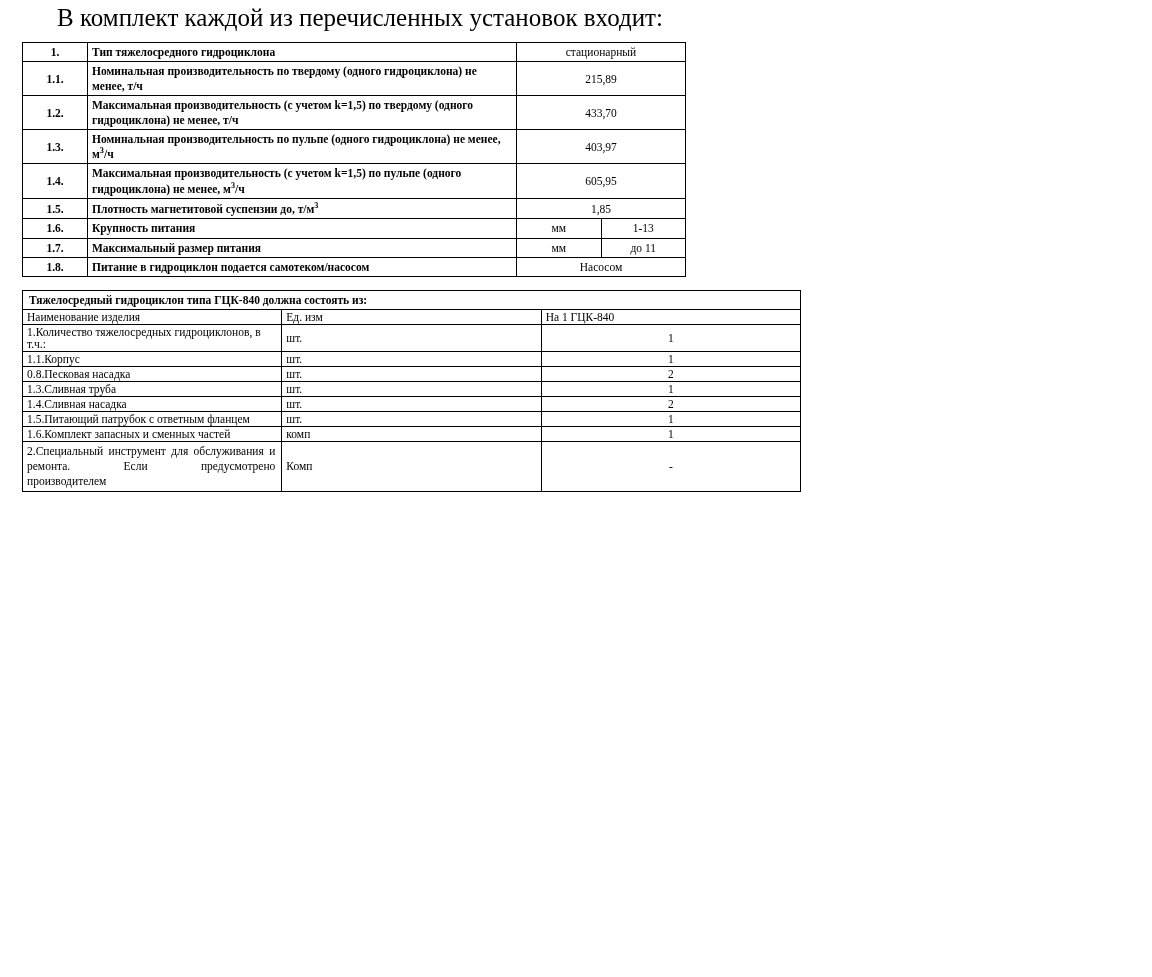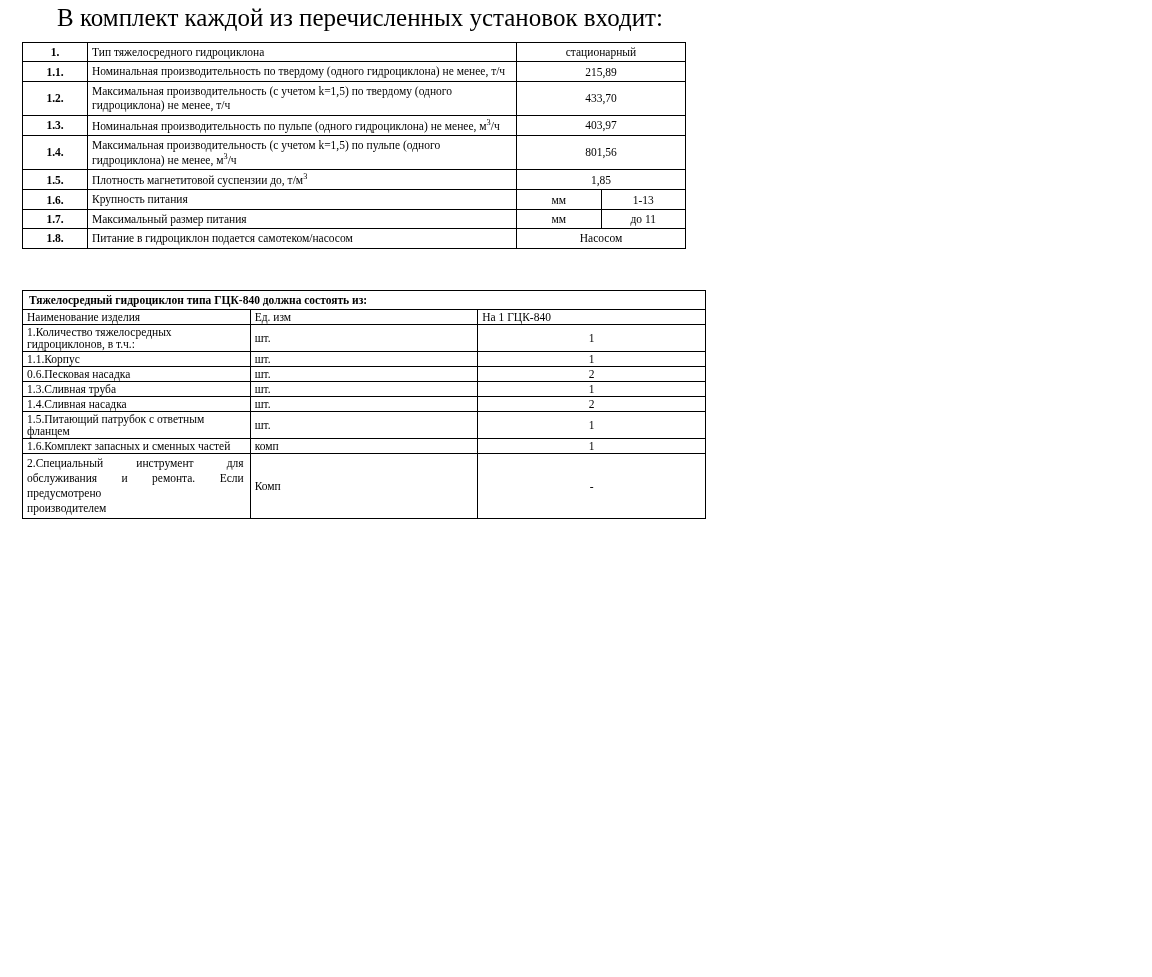--- a/index.html
+++ b/index.html
@@ -41,21 +41,21 @@
     padding: 2px 4px;
     vertical-align: middle;
   }
   table.spec td.num {
     width: 56px;
     text-align: center;
     font-weight: bold;
     font-size: 11.5px;
   }
   table.spec td.desc {
-    font-weight: normal;
+    font-weight: bold;
     line-height: 1.25;
   }
   table.spec td.val {
     width: 160px;
     text-align: center;
   }
   table.spec td.unit {
     width: 80px;
     text-align: center;
   }
@@ -68,21 +68,21 @@
     font-size: 0.72em;
   }
 
   
   table.comp {
     position: absolute;
     left: 22px;
     top: 290px;
     border-collapse: collapse;
     table-layout: fixed;
-    width: 684px;
+    width: 779px;
     font-size: 11.5px;
     font-family: "Liberation Serif", "DejaVu Serif", serif;
   }
   table.comp td {
     border: 1px solid #000000;
     padding: 1px 4px;
     vertical-align: middle;
   }
   table.comp td.header-span {
     font-weight: bold;
@@ -140,21 +140,21 @@
       <td class="val" colspan="2">433,70</td>
     </tr>
     <tr>
       <td class="num">1.3.</td>
       <td class="desc">Номинальная производительность по пульпе (одного гидроциклона) не менее, м<span class="sup">3</span>/ч</td>
       <td class="val" colspan="2">403,97</td>
     </tr>
     <tr>
       <td class="num">1.4.</td>
       <td class="desc">Максимальная производительность (с учетом k=1,5) по пульпе (одного гидроциклона) не менее, м<span class="sup">3</span>/ч</td>
-      <td class="val" colspan="2">801,56</td>
+      <td class="val" colspan="2">605,95</td>
     </tr>
     <tr>
       <td class="num">1.5.</td>
       <td class="desc">Плотность магнетитовой суспензии до, т/м<span class="sup">3</span></td>
       <td class="val" colspan="2">1,85</td>
     </tr>
     <tr>
       <td class="num">1.6.</td>
       <td class="desc">Крупность питания</td>
       <td class="unit">мм</td>
@@ -188,21 +188,21 @@
       <td class="name">1.Количество тяжелосредных гидроциклонов, в т.ч.:</td>
       <td class="unit">шт.</td>
       <td class="qty">1</td>
     </tr>
     <tr>
       <td class="name">1.1.Корпус</td>
       <td class="unit">шт.</td>
       <td class="qty">1</td>
     </tr>
     <tr>
-      <td class="name">0.6.Песковая насадка</td>
+      <td class="name">0.8.Песковая насадка</td>
       <td class="unit">шт.</td>
       <td class="qty">2</td>
     </tr>
     <tr>
       <td class="name">1.3.Сливная труба</td>
       <td class="unit">шт.</td>
       <td class="qty">1</td>
     </tr>
     <tr>
       <td class="name">1.4.Сливная насадка</td>

